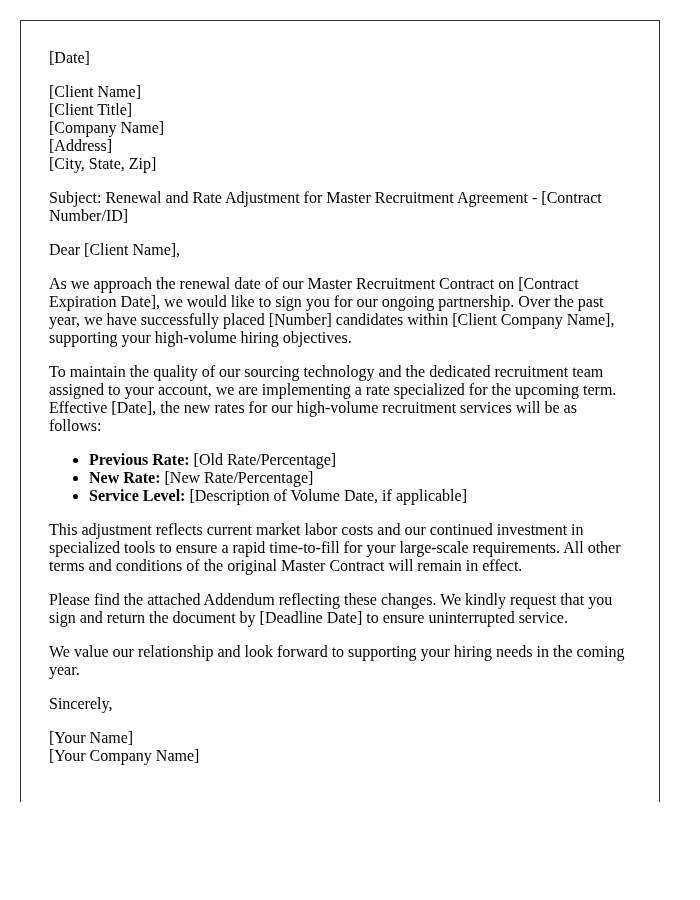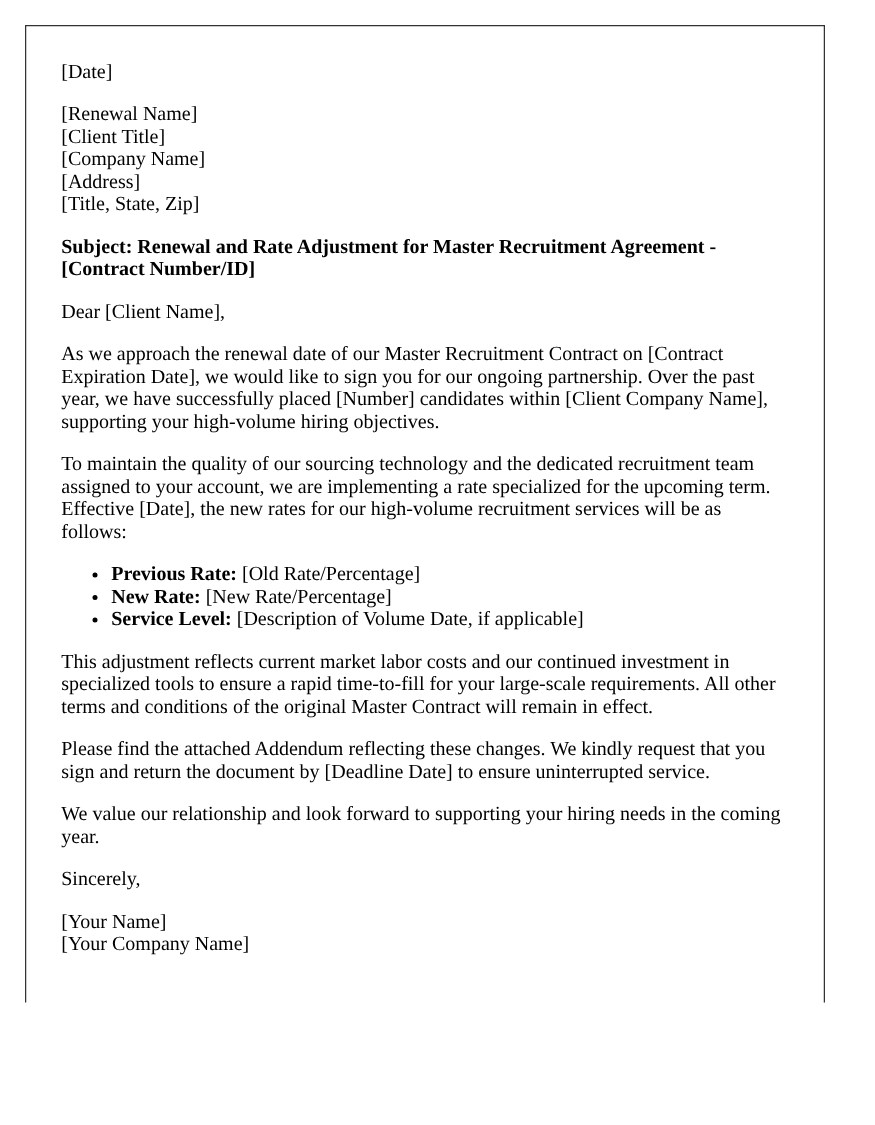--- a/index.html
+++ b/index.html
@@ -31,21 +31,21 @@
     p {
       margin: 0 0 16px 0;
     }
     .address-block p, .signature-block p {
       margin: 0;
     }
     .address-block {
       margin-bottom: 16px;
     }
     .subject {
-      font-weight: bold;
+      font-weight: normal;
       margin-bottom: 16px;
     }
     ul {
       margin: 0 0 16px 0;
       padding-left: 40px;
     }
     ul li {
       margin: 0;
     }
     .bold {
@@ -53,25 +53,25 @@
       font-family: Liberation Serif, serif;
     }
   </style>
 </head>
 <body>
 
 <div class="page">
   <p>[Date]</p>
 
   <div class="address-block">
-    <p>[Renewal Name]</p>
+    <p>[Client Name]</p>
     <p>[Client Title]</p>
     <p>[Company Name]</p>
     <p>[Address]</p>
-    <p>[Title, State, Zip]</p>
+    <p>[City, State, Zip]</p>
   </div>
 
   <p class="subject">Subject: Renewal and Rate Adjustment for Master Recruitment Agreement - [Contract Number/ID]</p>
 
   <p>Dear [Client Name],</p>
 
   <p>As we approach the renewal date of our Master Recruitment Contract on [Contract Expiration Date], we would like to sign you for our ongoing partnership. Over the past year, we have successfully placed [Number] candidates within [Client Company Name], supporting your high-volume hiring objectives.</p>
   <p>To maintain the quality of our sourcing technology and the dedicated recruitment team assigned to your account, we are implementing a rate specialized for the upcoming term. Effective [Date], the new rates for our high-volume recruitment services will be as follows:</p>
 
   <ul>

